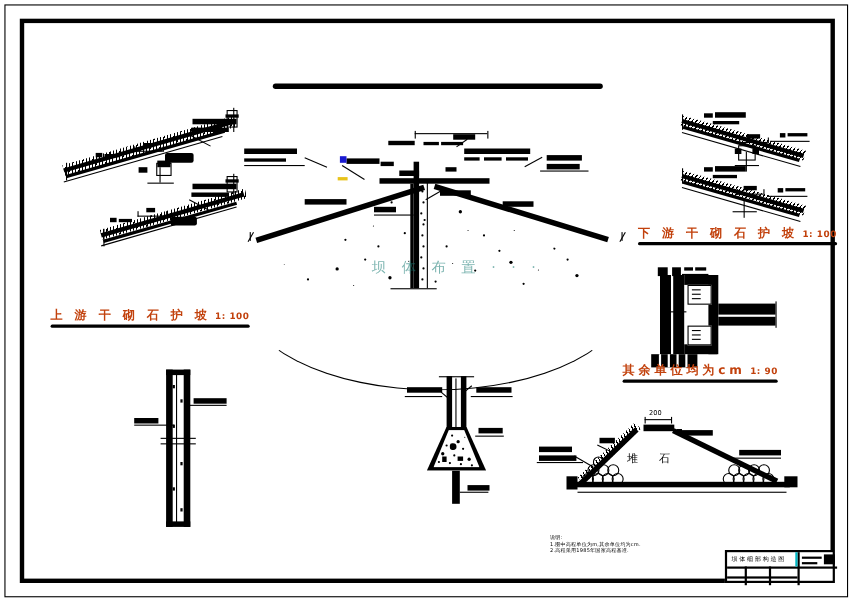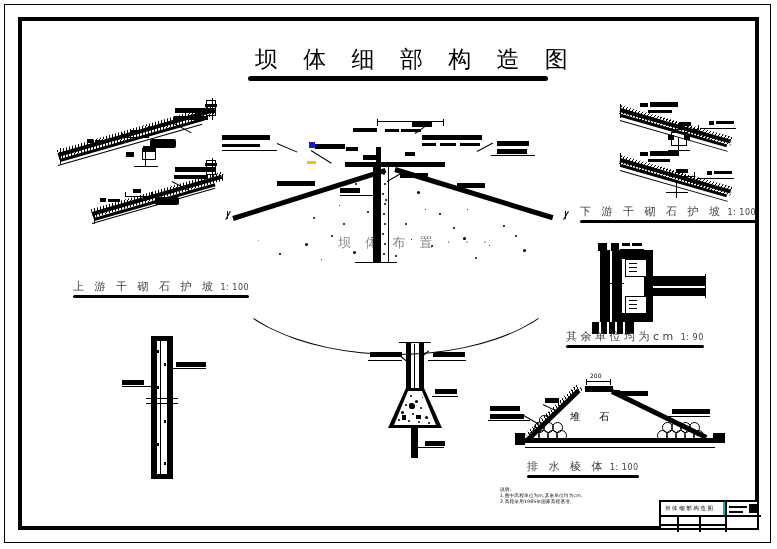--- a/index.html
+++ b/index.html
@@ -24,24 +24,24 @@
   .main-title{position:absolute;left:255px;top:44px;width:280px;text-align:center;
     font-size:23px;letter-spacing:9px;color:#000;font-weight:400;
     font-family:"DejaVu Sans","Liberation Sans",sans-serif;white-space:nowrap;}
   .title-rule{position:absolute;left:248px;top:76px;width:300px;height:5px;
     background:#000;border-radius:3px;}
 
   
   .watermark{position:absolute;left:300px;top:250px;font-size:34px;letter-spacing:16px;
     color:#000;white-space:nowrap;font-weight:400;}
   .watermark-ghost{position:absolute;left:338px;top:234px;font-size:13px;
-    letter-spacing:5px;color:#0f172a;white-space:nowrap;opacity:.55;}
-
-  
-  .cap{position:absolute;white-space:nowrap;color:#404040;}
+    letter-spacing:5px;color:#0f766e;white-space:nowrap;opacity:.55;}
+
+  
+  .cap{position:absolute;white-space:nowrap;color:#c2410c;font-weight:bold;}
   .cap .t{font-size:11px;letter-spacing:3.5px;}
   .cap .s{font-size:8px;letter-spacing:0.5px;margin-left:4px;}
   .cap .u{display:block;height:3px;background:#000;border-radius:2px;margin-top:1px;}
   .cap.thin .u{height:1.5px;}
 
   
   .blob{position:absolute;background:#000;height:4px;}
   .blob.h3{height:3px;}
   .blob.h5{height:5px;}
 
@@ -70,21 +70,20 @@
     repeating-linear-gradient(110deg,#000 0 1px,transparent 1px 3px);}
 </style>
 </head>
 <body>
 
 <div id="sheet">
 
   <div class="outer-frame"></div>
   <div class="inner-frame"></div>
 
-  <div class="main-title">坝 体 细 部 构 造 图</div>
   <div class="title-rule"></div>
 
   <div>
 
     <div class="blk" style="left:58px;top:153px;width:160px;height:4px;transform:rotate(-16deg);transform-origin:left center;"></div>
     <div class="blk" style="left:60px;top:159px;width:150px;height:3px;transform:rotate(-16deg);transform-origin:left center;"></div>
     <div class="hatch" style="left:58px;top:150px;width:162px;height:10px;transform:rotate(-16deg);transform-origin:left center;"></div>
     <div class="ln" style="left:58px;top:165px;width:150px;transform:rotate(-16deg);transform-origin:left center;"></div>
     <div class="vln" style="left:60px;top:148px;height:16px;"></div>
     <div class="blk" style="left:175px;top:108px;width:40px;height:5px;"></div>
@@ -119,21 +118,21 @@
     <div class="vln" style="left:125px;top:192px;height:5px;"></div>
     <div class="vln" style="left:151px;top:192px;height:5px;"></div>
     <div class="blk" style="left:100px;top:198px;width:6px;height:4px;"></div>
     <div class="blob h3" style="left:108px;top:199px;width:12px;"></div>
     <div class="blk" style="left:155px;top:197px;width:24px;height:8px;border-radius:2px;"></div>
     <div class="rect" style="left:206px;top:160px;width:10px;height:15px;"></div>
     <div class="blk" style="left:205px;top:163px;width:12px;height:3px;"></div>
     <div class="vln" style="left:212px;top:158px;height:20px;"></div>
   </div>
 
-  <div class="cap" style="left:73px;top:275px;">
+  <div class="cap" style="left:46px;top:275px;">
     <span class="t">上 游 干 砌 石 护 坡</span><span class="s">1: 100</span>
     <span class="u"></span>
   </div>
 
   <div>
 
     <div class="blk" style="left:620px;top:108px;width:115px;height:4px;transform:rotate(16deg);transform-origin:left center;"></div>
     <div class="blk" style="left:621px;top:114px;width:110px;height:3px;transform:rotate(16deg);transform-origin:left center;"></div>
     <div class="hatch" style="left:620px;top:105px;width:116px;height:9px;transform:rotate(16deg);transform-origin:left center;"></div>
     <div class="ln" style="left:620px;top:120px;width:112px;transform:rotate(16deg);transform-origin:left center;"></div>
@@ -464,24 +463,20 @@
     <div class="ln" style="left:522px;top:414px;width:20px;transform:rotate(30deg);transform-origin:left center;"></div>
     <div class="blob h5" style="left:545px;top:398px;width:14px;"></div>
     <div class="ln" style="left:543px;top:404px;width:18px;transform:rotate(26deg);transform-origin:left center;"></div>
     <div class="blob h5" style="left:620px;top:391px;width:28px;"></div>
     <div class="blk" style="left:615px;top:390px;width:5px;height:4px;"></div>
     <div class="blob h5" style="left:672px;top:409px;width:38px;"></div>
     <div class="ln" style="left:662px;top:416px;width:48px;"></div>
     <div class="ln" style="left:655px;top:412px;width:12px;transform:rotate(30deg);transform-origin:left center;"></div>
   </div>
 
-  <div class="cap" style="left:527px;top:455px;">
-    <span class="t">排 水 棱 体</span><span class="s">1: 100</span>
-    <span class="u"></span>
-  </div>
 
   <div class="notes">
     <div>说明:</div>
     <div>1.图中高程单位为m,其余单位均为cm.</div>
     <div>2.高程采用1985年国家高程基准.</div>
   </div>
 
   <div class="tb">
     <div class="cellline" style="left:0;top:13px;width:100px;height:1.5px;"></div>
     <div class="cellline" style="left:0;top:22px;width:64px;height:1.5px;"></div>

